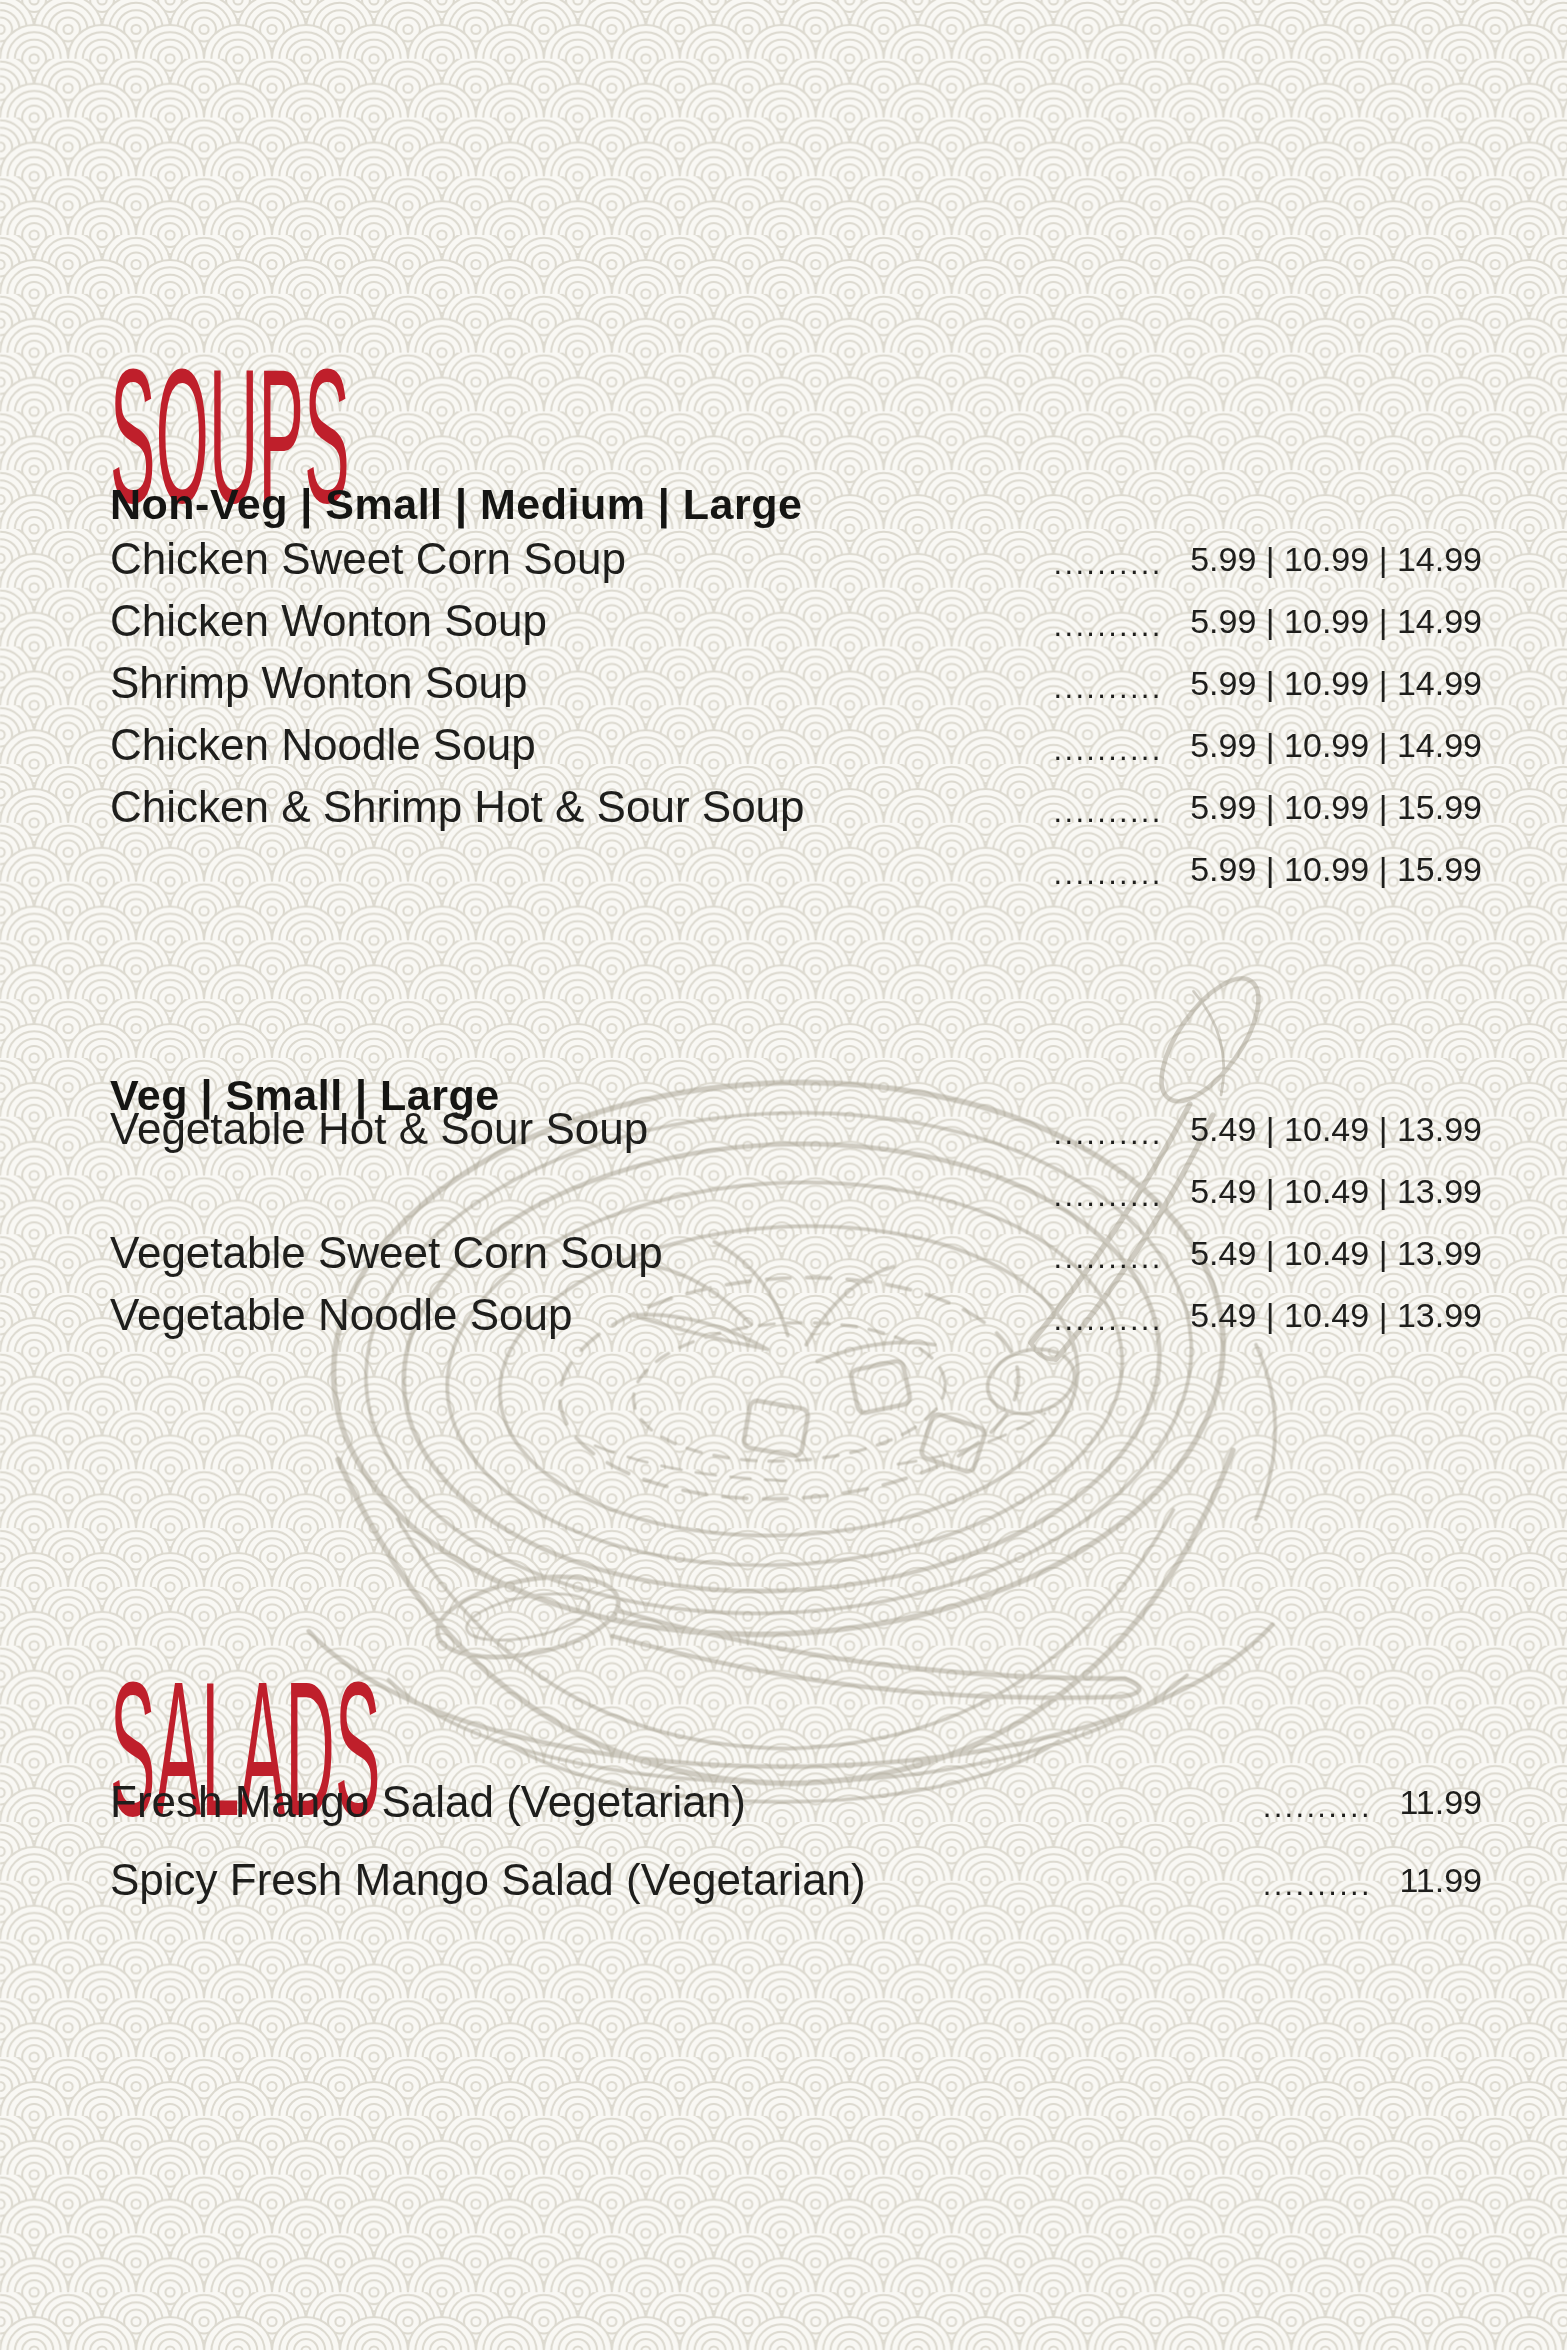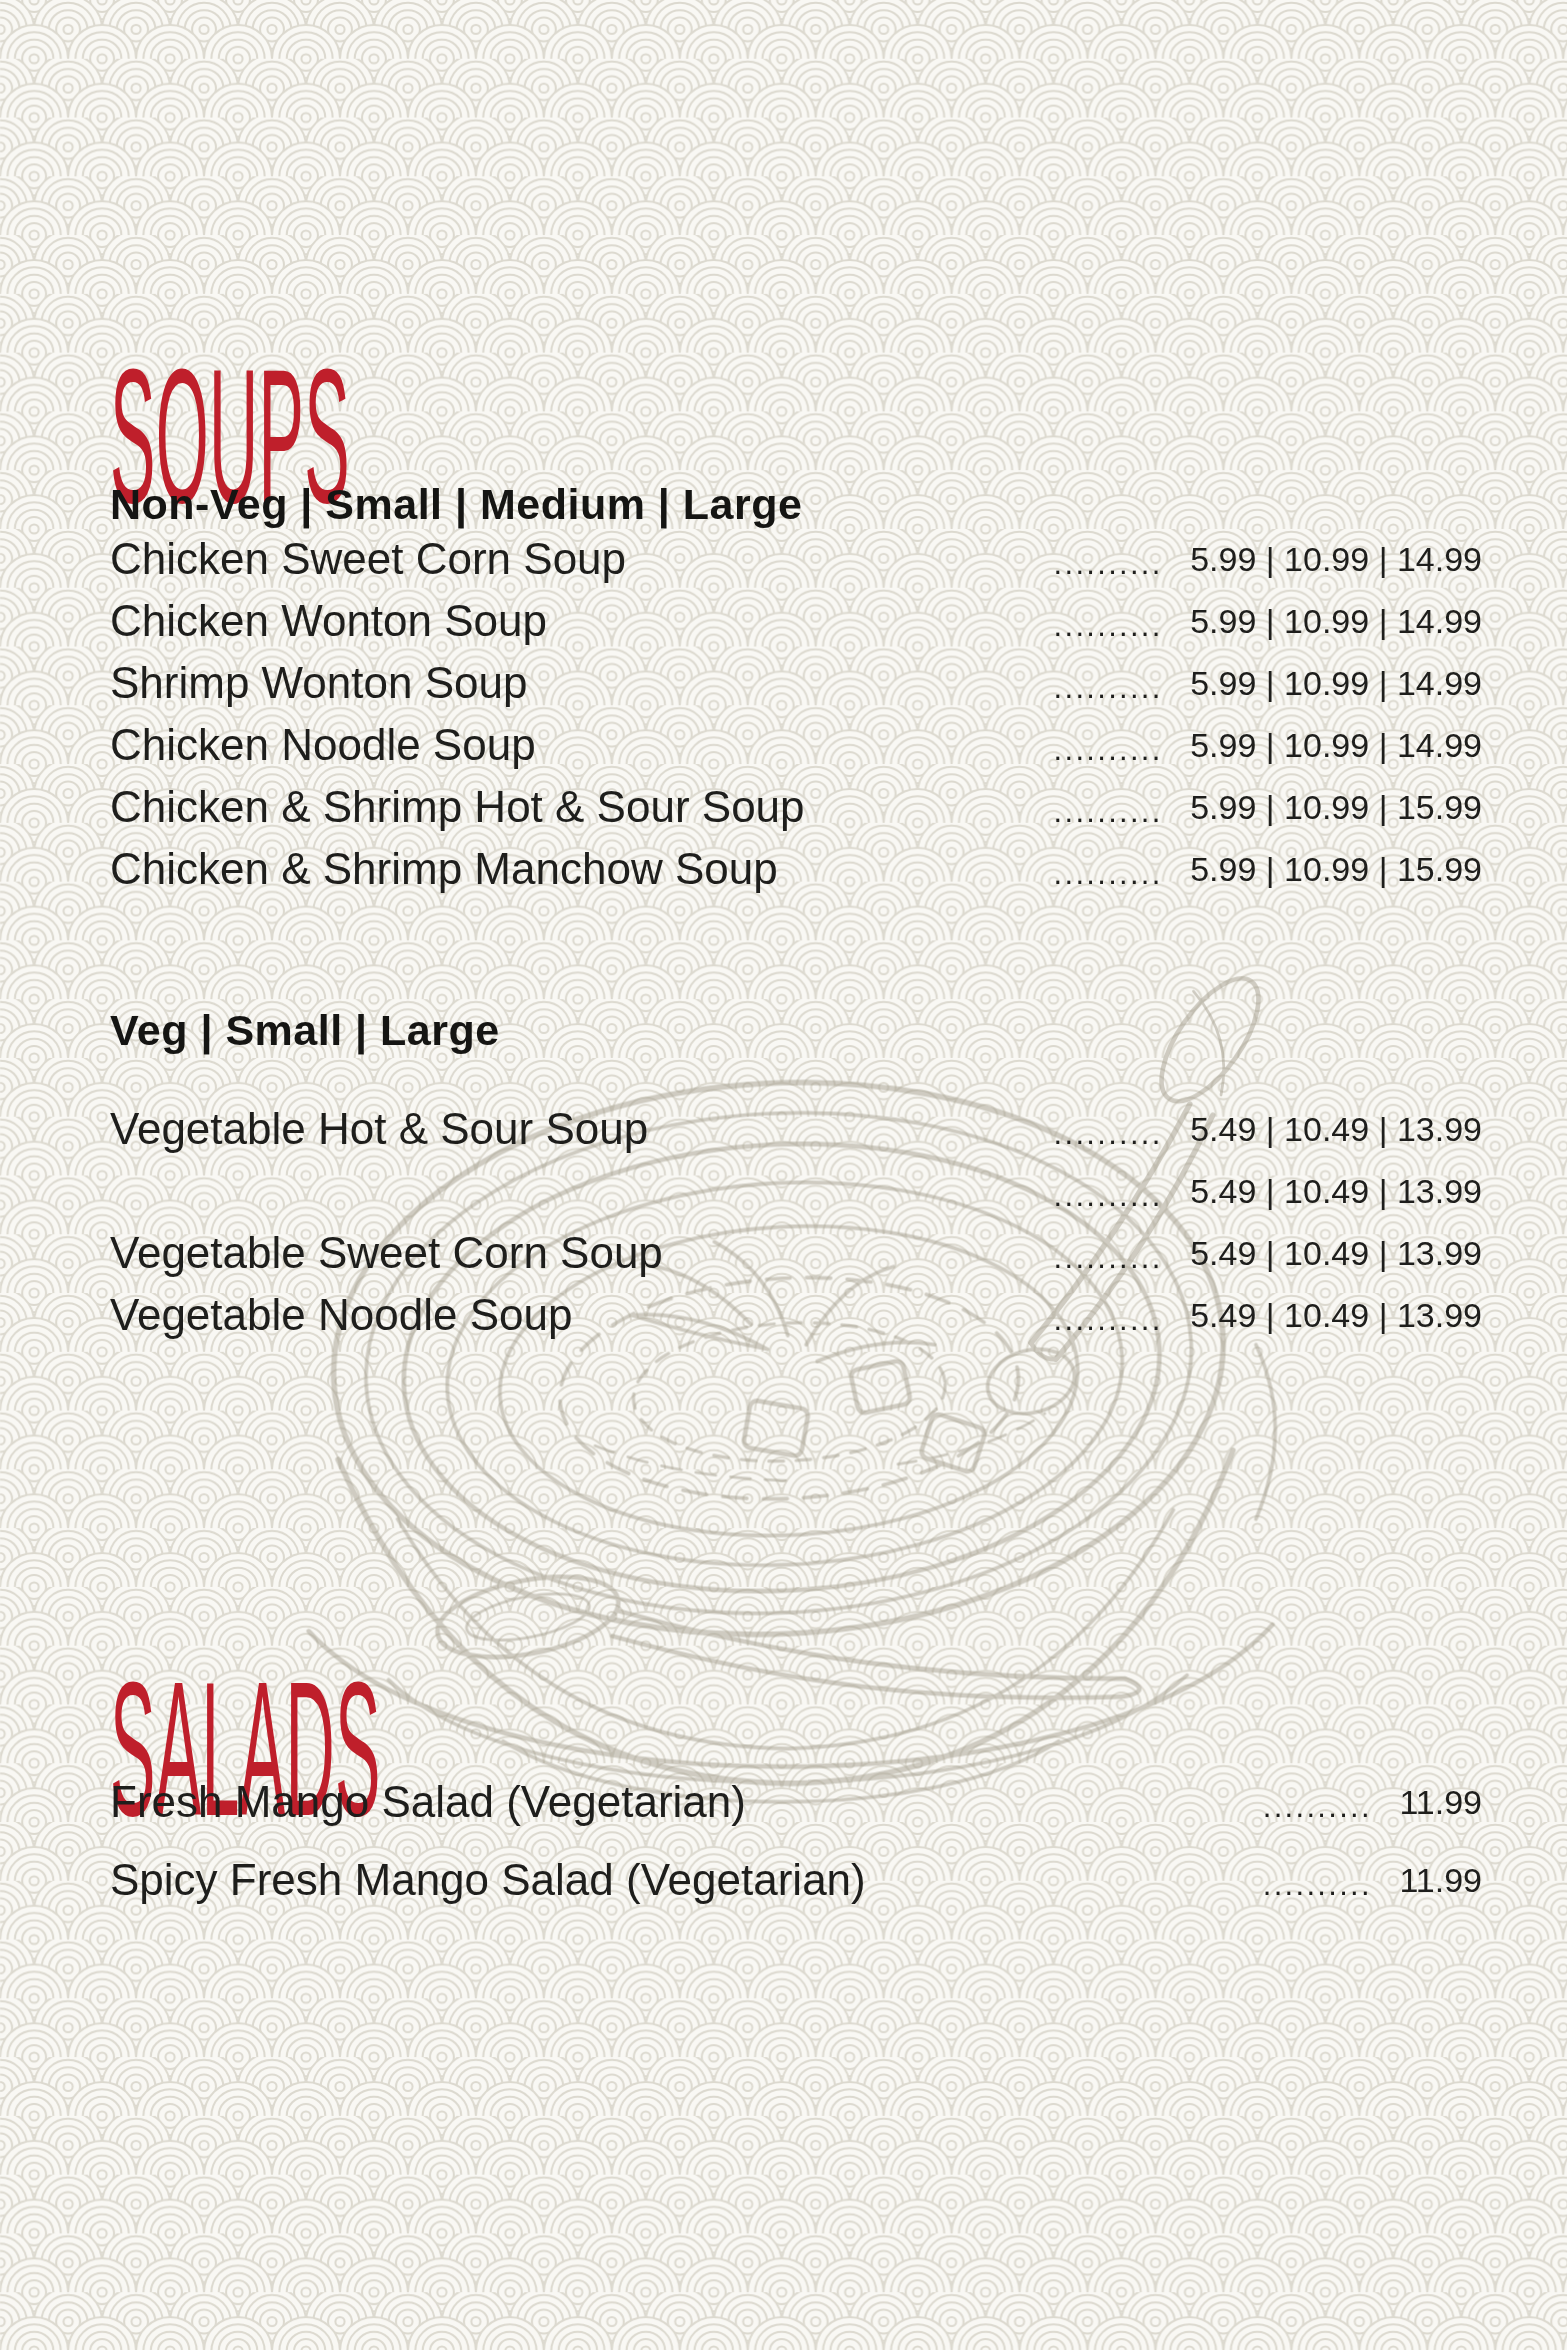--- a/index.html
+++ b/index.html
@@ -22,21 +22,21 @@
   }
   #title-soups{top:237px;}
   #title-salads{top:1550px;}
 
   .group-header{
     position:absolute;left:110px;
     font-size:43px;font-weight:700;color:#151513;letter-spacing:0.5px;
     white-space:nowrap;
   }
   #hdr-nonveg{top:444px;text-align:right;}
-  #hdr-veg{top:970px;}
+  #hdr-veg{top:1035px;}
 
   .rows{position:absolute;left:110px;right:86px;}
   #rows-nonveg{top:528px;}
   #rows-veg{top:1098px;}
   #rows-salads{top:1763px;}
 
   .row{display:flex;align-items:center;}
   #rows-nonveg .row{height:62px;}
   #rows-veg .row{height:62px;}
   #rows-salads .row{height:78px;}
@@ -173,21 +173,20 @@
         </div>
 
         <div class="row">
           <span class="nm">Chicken &amp; Shrimp Hot &amp; Sour Soup</span>
           <span class="spacer"></span>
           <span class="dots">..........</span>
           <span class="pr">5.99 | 10.99 | 15.99</span>
         </div>
 
         <div class="row">
-          <span class="nm">Chicken &amp; Shrimp Manchow Soup</span>
           <span class="spacer"></span>
           <span class="dots">..........</span>
           <span class="pr">5.99 | 10.99 | 15.99</span>
         </div>
       </div>
 
     <h2 id="hdr-veg" class="group-header">Veg | Small | Large</h2>
     <div id="rows-veg" class="rows">
 
         <div class="row">

